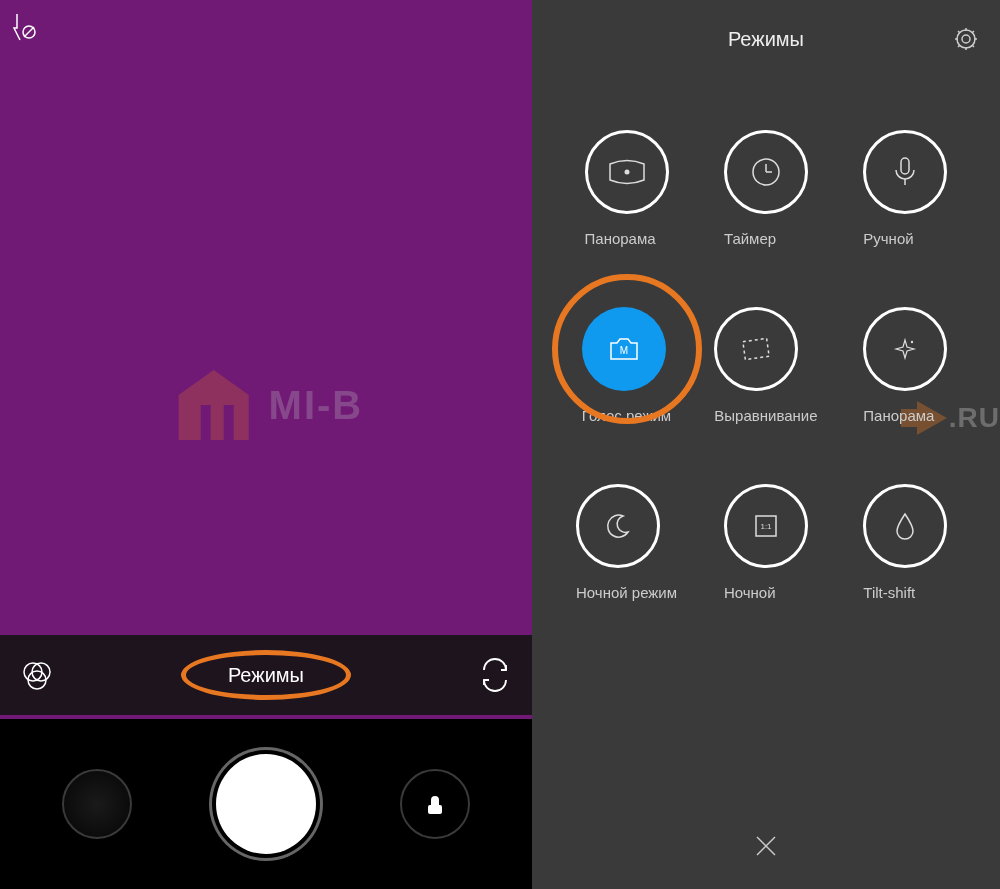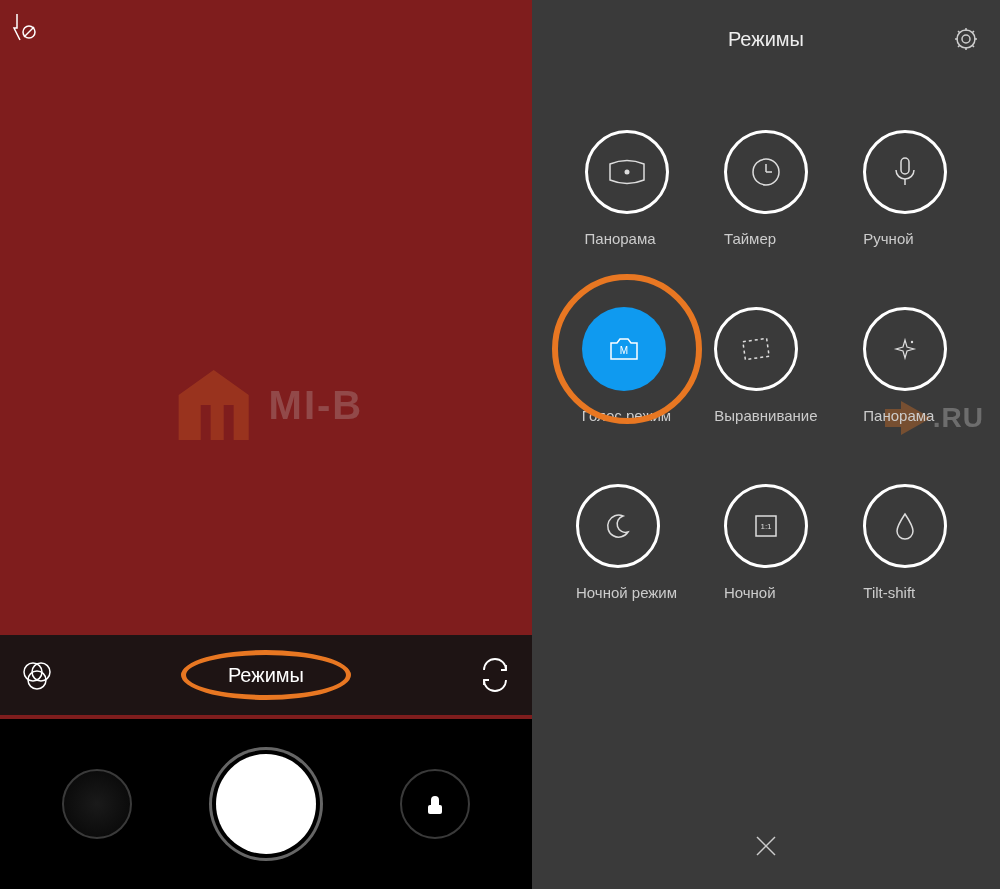--- a/index.html
+++ b/index.html
@@ -1,17 +1,17 @@
 <!DOCTYPE html>
 <html><head>
 <meta charset="utf-8">
 <style>
   * { margin:0; padding:0; box-sizing:border-box; }
   body { width:1000px; height:889px; background:#000; font-family:Arial,Helvetica,sans-serif; display:flex; color:#fff; overflow:hidden;}
-  .left { width:568px; height:889px; background:#7f1d1d; position:relative; }
+  .left { width:568px; height:889px; background:#701a75; position:relative; }
   .right { width:500px; height:889px; background:#3a3a3a; position:relative; }
   
   .flash-icon { position:absolute; top:12px; left:10px; }
   .watermark { position:absolute; left:50%; top:405px; transform:translate(-50%,-50%); opacity:0.25; display:flex; align-items:center; gap:10px;}
   .watermark-text { font-size:40px; font-weight:700; color:#ccc; letter-spacing:2px;}
   .bar { position:absolute; left:0; right:0; top:635px; height:80px; background:rgba(20,20,20,0.9); display:flex; align-items:center; justify-content:space-between; padding:0 20px;}
   .filters-icon, .switch-icon { width:34px; height:34px; display:flex; align-items:center; justify-content:center;}
   .modes-label { font-size:20px; color:#fff; font-weight:500; position:relative;}
   .highlight-oval { position:absolute; left:50%; top:50%; transform:translate(-50%,-50%); width:170px; height:50px; border:5px solid #e87722; border-radius:50%; pointer-events:none;}
   .bottom-bar { position:absolute; left:0; right:0; bottom:0; height:170px; background:#000; display:flex; align-items:center; justify-content:space-around; padding:0 20px;}
@@ -22,21 +22,21 @@
   .right-header { position:absolute; top:28px; left:0; right:0; text-align:center;}
   .right-title { font-size:20px; color:#eee; }
   .settings-icon { position:absolute; top:25px; right:20px; }
   .grid { position:absolute; top:130px; left:0; right:0; padding:0 25px; display:grid; grid-template-columns:repeat(3,1fr); row-gap:60px; justify-items:center;}
   .mode-item { display:flex; flex-direction:column; align-items:flex-start; gap:16px; position:relative;}
   .mode-circle { width:84px; height:84px; border:3px solid #ffffff; border-radius:50%; display:flex; align-items:center; justify-content:center;}
   .mode-circle.active { background:#0f9af0; border:none;}
   .mode-label { font-size:15px; color:#ccc; text-align:center;}
   .highlight-ring { position:absolute; left:50%; top:42px; transform:translate(-50%,-50%); width:150px; height:150px; border:6px solid #e87722; border-radius:50%; pointer-events:none; z-index:5;}
   .close-btn { position:absolute; bottom:30px; left:50%; transform:translateX(-50%);}
-  .ru-watermark { position:absolute; top:395px; right:16px; opacity:0.35; display:flex; align-items:center;}
+  .ru-watermark { position:absolute; top:395px; right:0; opacity:0.35; display:flex; align-items:center;}
   svg { display:block; }
 </style>
 </head>
 <body>
 
 <div class="left">
   <div class="flash-icon">
     <svg width="28" height="30" viewBox="0 0 28 30">
         <path d="M7 2 L7 16 L4 16 L10 28" stroke="#fff" stroke-width="1.5" fill="none"></path>
         <circle cx="19" cy="20" r="6" stroke="#fff" stroke-width="1.5" fill="none"></circle>

